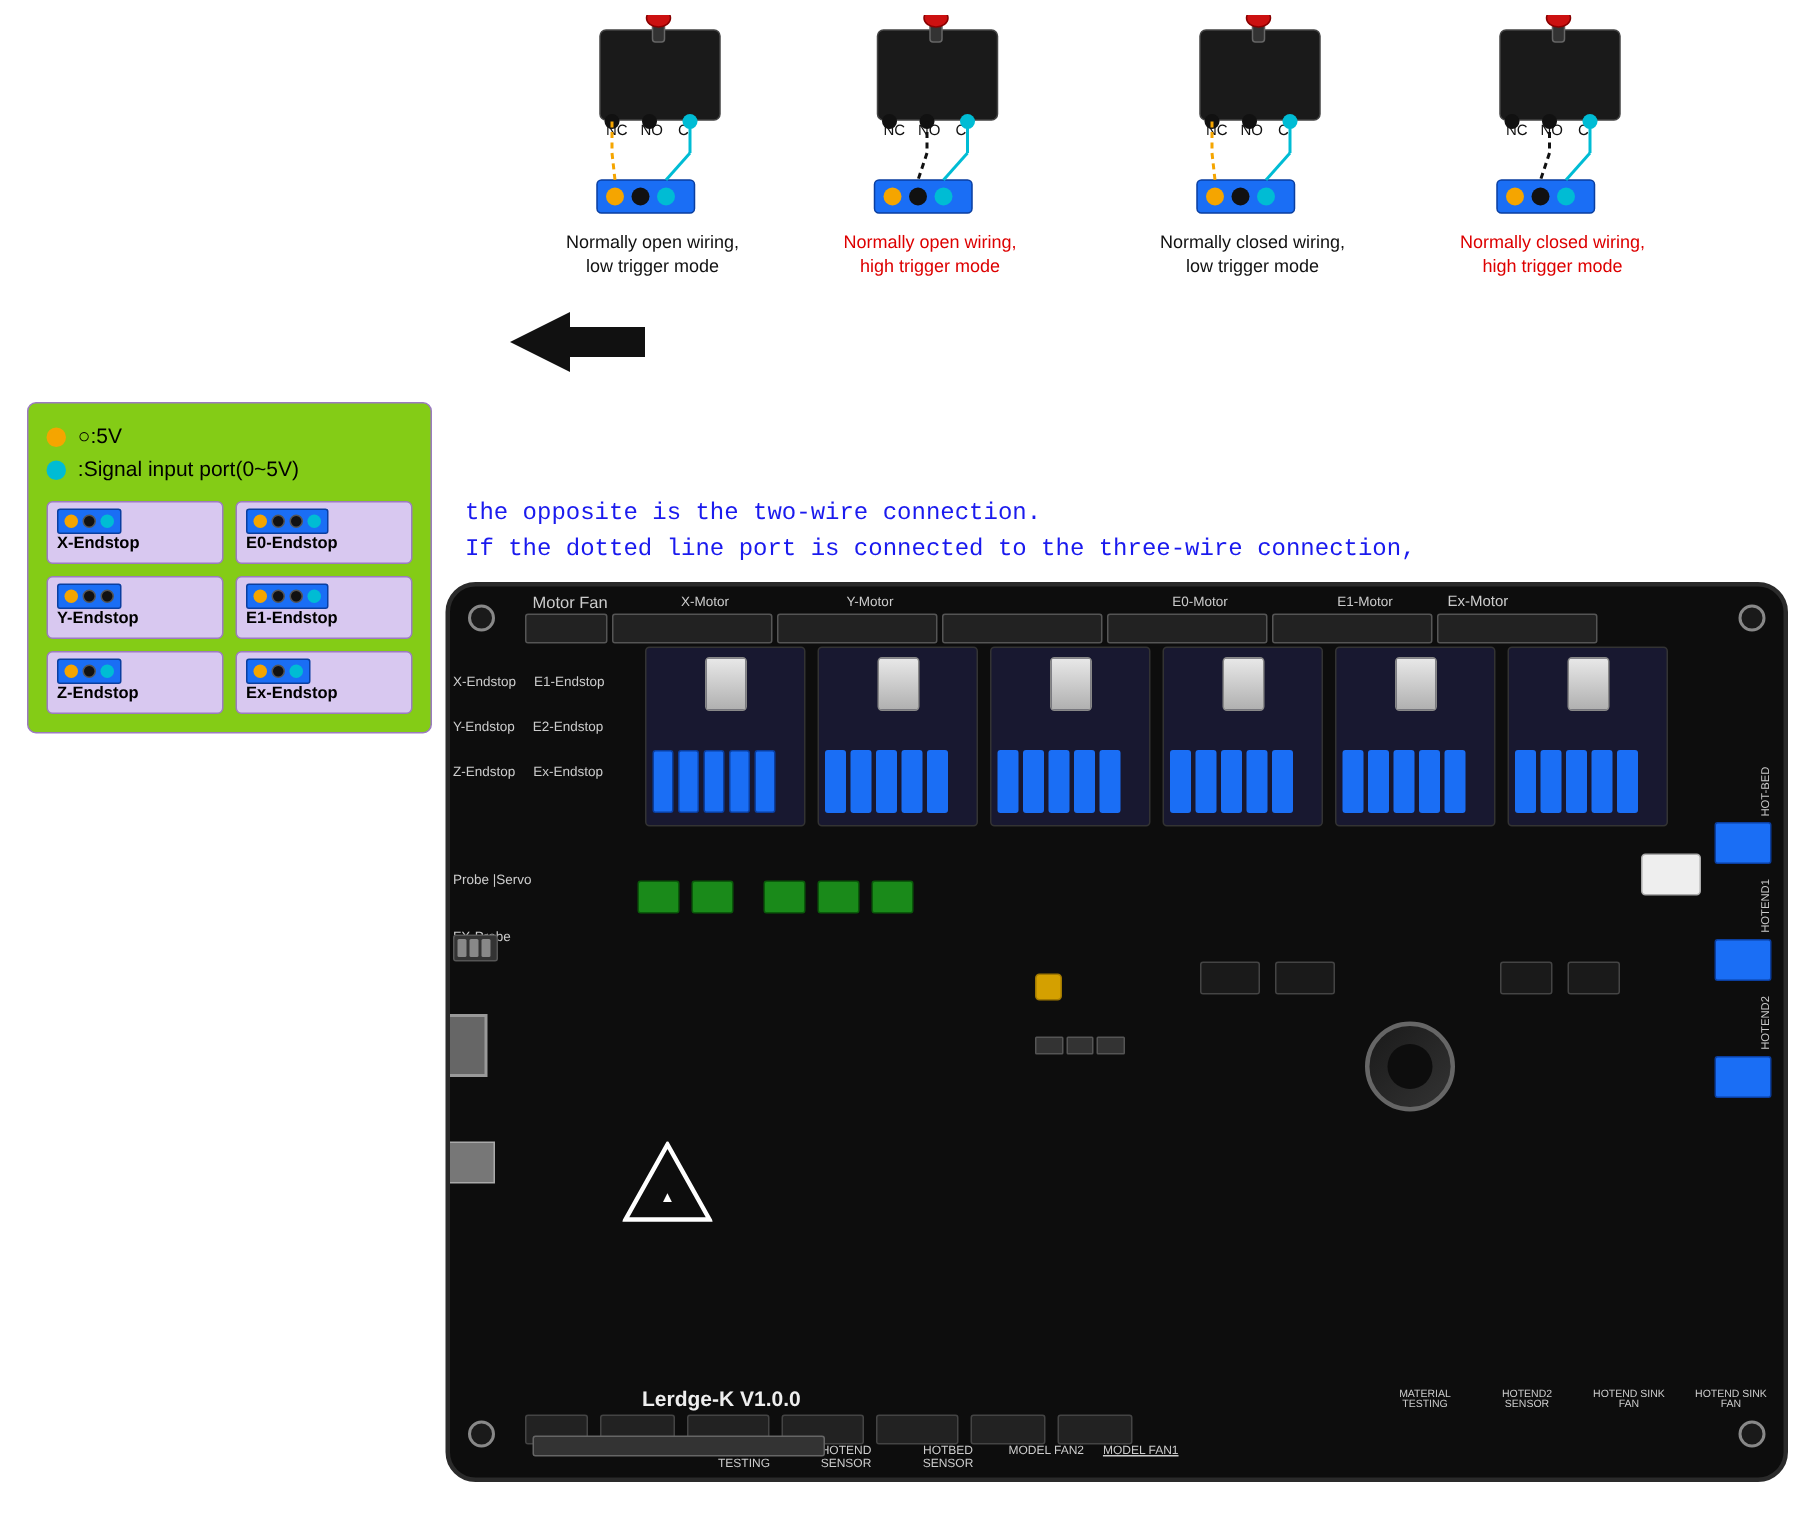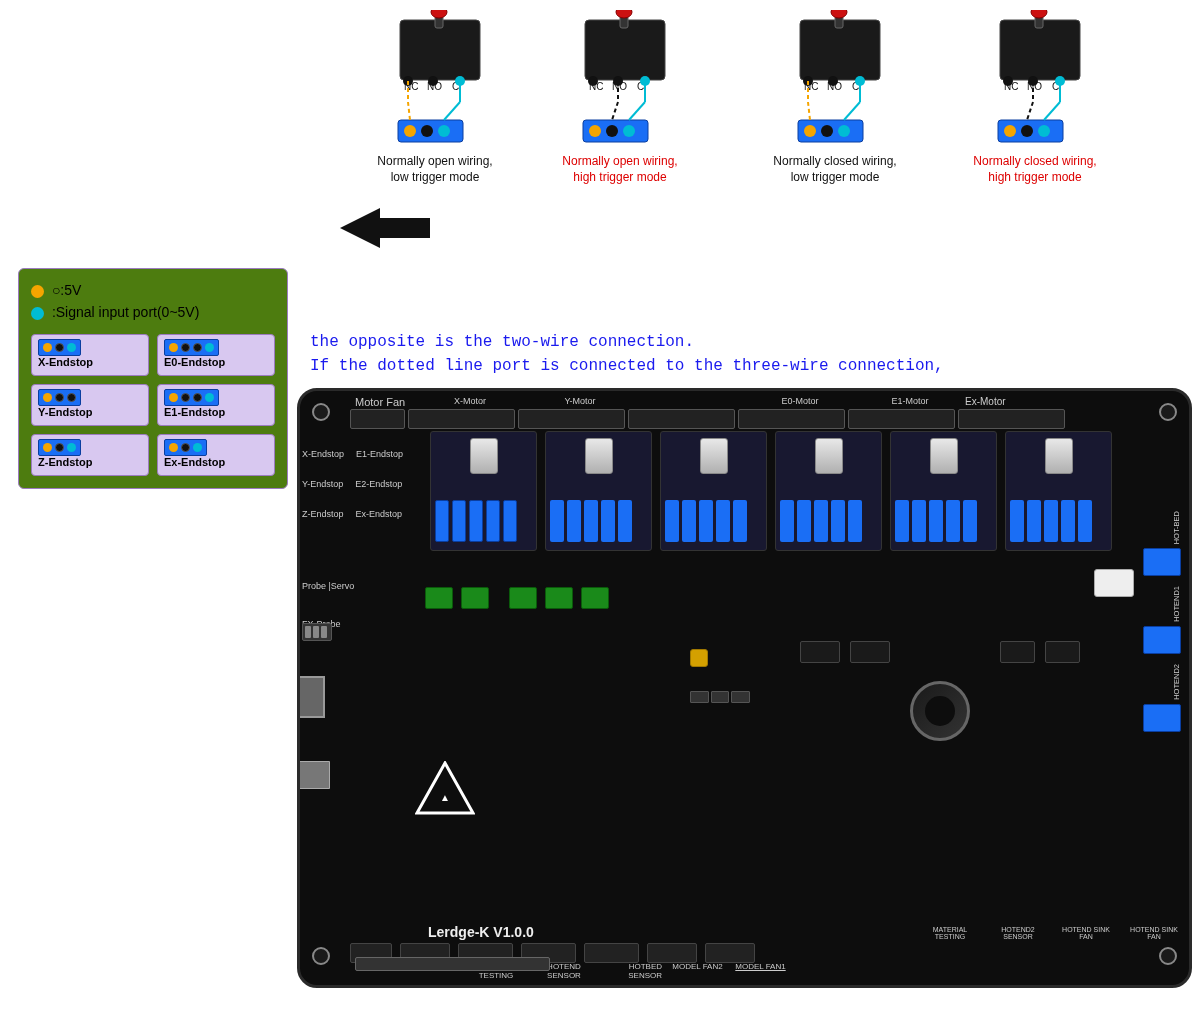--- a/index.html
+++ b/index.html
@@ -11,21 +11,21 @@
       position: relative;
       overflow: hidden;
     }
 
     
     .legend-box {
       position: absolute;
       left: 18px;
       top: 268px;
       width: 270px;
-      background: #4d7c0f;
+      background: #84cc16;
       border: 1.5px solid #9b7bbf;
       border-radius: 6px;
       padding: 10px 12px 12px 12px;
     }
     .legend-title {
       font-size: 14px;
       line-height: 1.6;
     }
     .dot {
       display: inline-block;
@@ -469,21 +469,21 @@
         <div style="font-size:7.5px;color:#ccc;writing-mode:vertical-rl;transform:rotate(180deg);margin-bottom:2px;">HOTEND2</div>
         <div style="width:38px;height:28px;background:#1a6ef5;border:1px solid #0a3ea0;border-radius:2px;"></div>
       </div>
     </div>
 
     <div style="position:absolute;bottom:5px;left:50px;display:flex;gap:8px;">
       <div style="font-size:8px;color:#ccc;text-align:center;width:45px;">LED</div>
       <div style="font-size:8px;color:#ccc;text-align:center;width:55px;">RGB-LED</div>
       <div style="font-size:8px;color:#ccc;text-align:center;width:60px;">MATERIAL TESTING</div>
       <div style="font-size:8px;color:#ccc;text-align:center;width:60px;">HOTEND SENSOR</div>
-      <div style="font-size:8px;color:#ccc;text-align:right;width:60px;">HOTBED SENSOR</div>
+      <div style="font-size:8px;color:#ccc;text-align:center;width:60px;">HOTBED SENSOR</div>
       <div style="font-size:8px;color:#ccc;text-align:center;width:55px;">MODEL FAN2</div>
       <div style="font-size:8px;color:#ccc;text-align:center;width:55px;text-decoration:underline;">MODEL FAN1</div>
     </div>
 
     <div style="position:absolute;bottom:22px;left:50px;display:flex;gap:8px;">
       <div style="width:42px;height:20px;background:#222;border:1px solid #444;border-radius:2px;"></div>
       <div style="width:50px;height:20px;background:#222;border:1px solid #444;border-radius:2px;"></div>
       <div style="width:55px;height:20px;background:#222;border:1px solid #444;border-radius:2px;"></div>
       <div style="width:55px;height:20px;background:#222;border:1px solid #444;border-radius:2px;"></div>
       <div style="width:55px;height:20px;background:#222;border:1px solid #444;border-radius:2px;"></div>

